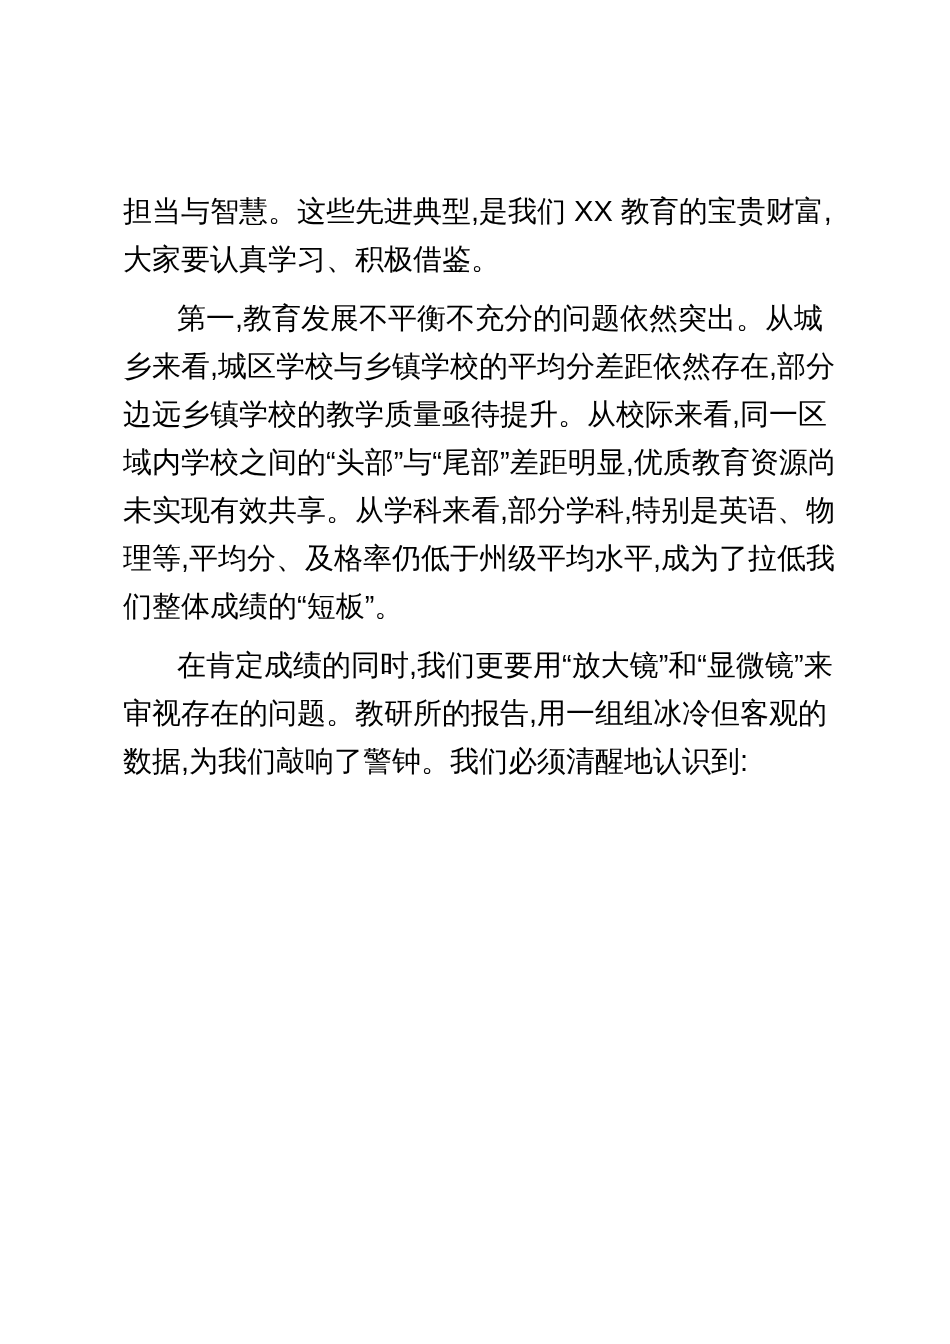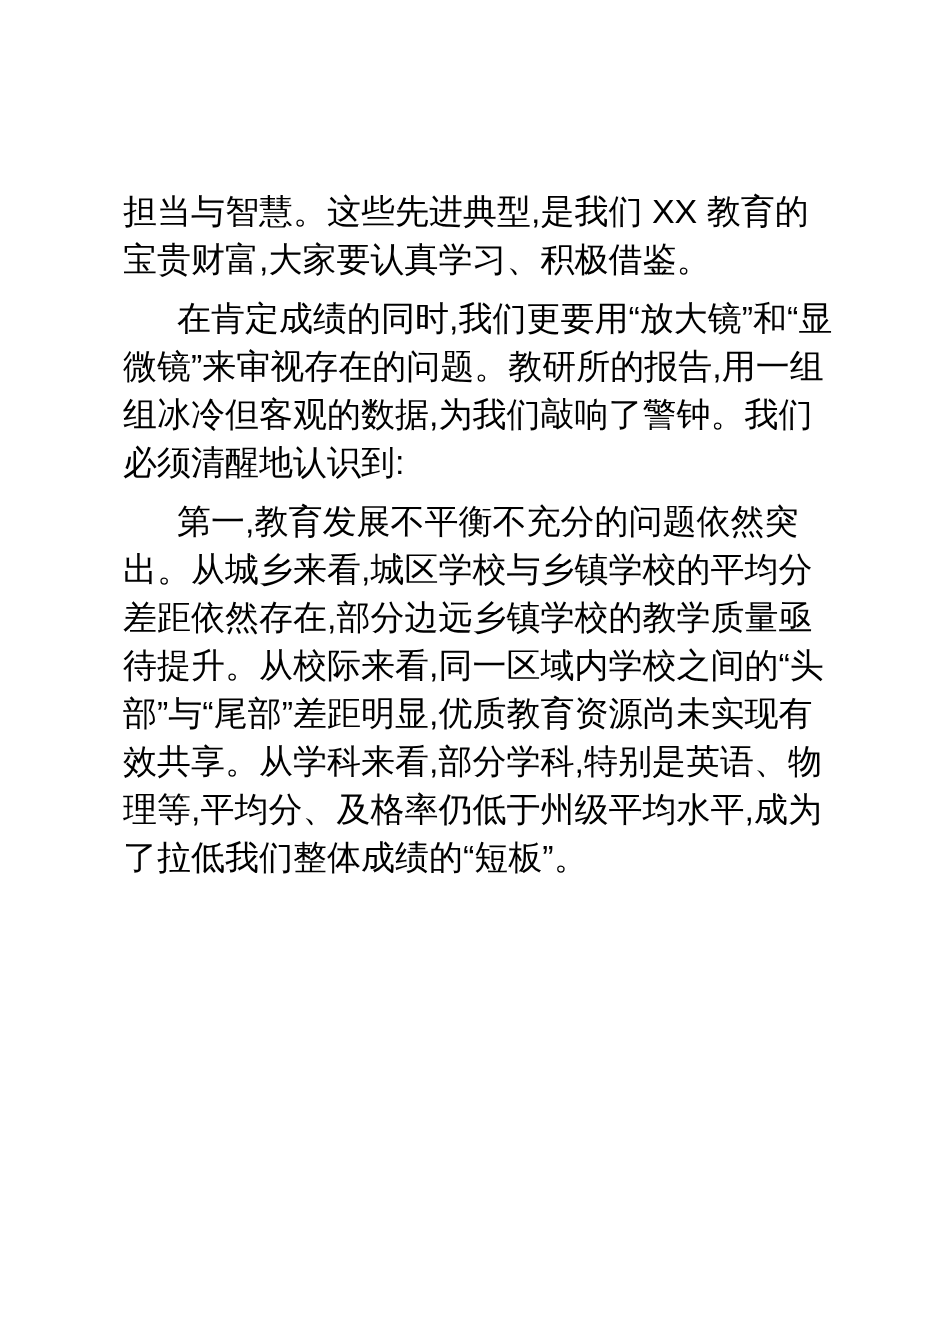--- a/index.html
+++ b/index.html
@@ -17,33 +17,33 @@
   }
   .content {
     position: absolute;
     top: 187px;
     left: 123px;
     width: 714px;
     color: #000000;
   }
   .content p {
     margin: 0 0 11px 0;
-    font-size: 34px;
+    font-size: 29px;
     line-height: 48px;
     font-weight: 400;
     text-align: left;
     word-break: break-all;
     overflow-wrap: break-word;
   }
   .content p.indent {
     text-indent: 54px;
   }
 </style>
 </head>
 <body>
 
 <div class="page">
   <div class="content">
     <p>担当与智慧。这些先进典型,是我们 XX 教育的宝贵财富,大家要认真学习、积极借鉴。</p>
+    <p class="indent">第一,教育发展不平衡不充分的问题依然突出。从城乡来看,城区学校与乡镇学校的平均分差距依然存在,部分边远乡镇学校的教学质量亟待提升。从校际来看,同一区域内学校之间的“头部”与“尾部”差距明显,优质教育资源尚未实现有效共享。从学科来看,部分学科,特别是英语、物理等,平均分、及格率仍低于州级平均水平,成为了拉低我们整体成绩的“短板”。</p>
     <p class="indent">在肯定成绩的同时,我们更要用“放大镜”和“显微镜”来审视存在的问题。教研所的报告,用一组组冰冷但客观的数据,为我们敲响了警钟。我们必须清醒地认识到:</p>
-    <p class="indent">第一,教育发展不平衡不充分的问题依然突出。从城乡来看,城区学校与乡镇学校的平均分差距依然存在,部分边远乡镇学校的教学质量亟待提升。从校际来看,同一区域内学校之间的“头部”与“尾部”差距明显,优质教育资源尚未实现有效共享。从学科来看,部分学科,特别是英语、物理等,平均分、及格率仍低于州级平均水平,成为了拉低我们整体成绩的“短板”。</p>
   </div>
 </div>
 
 </body></html>

